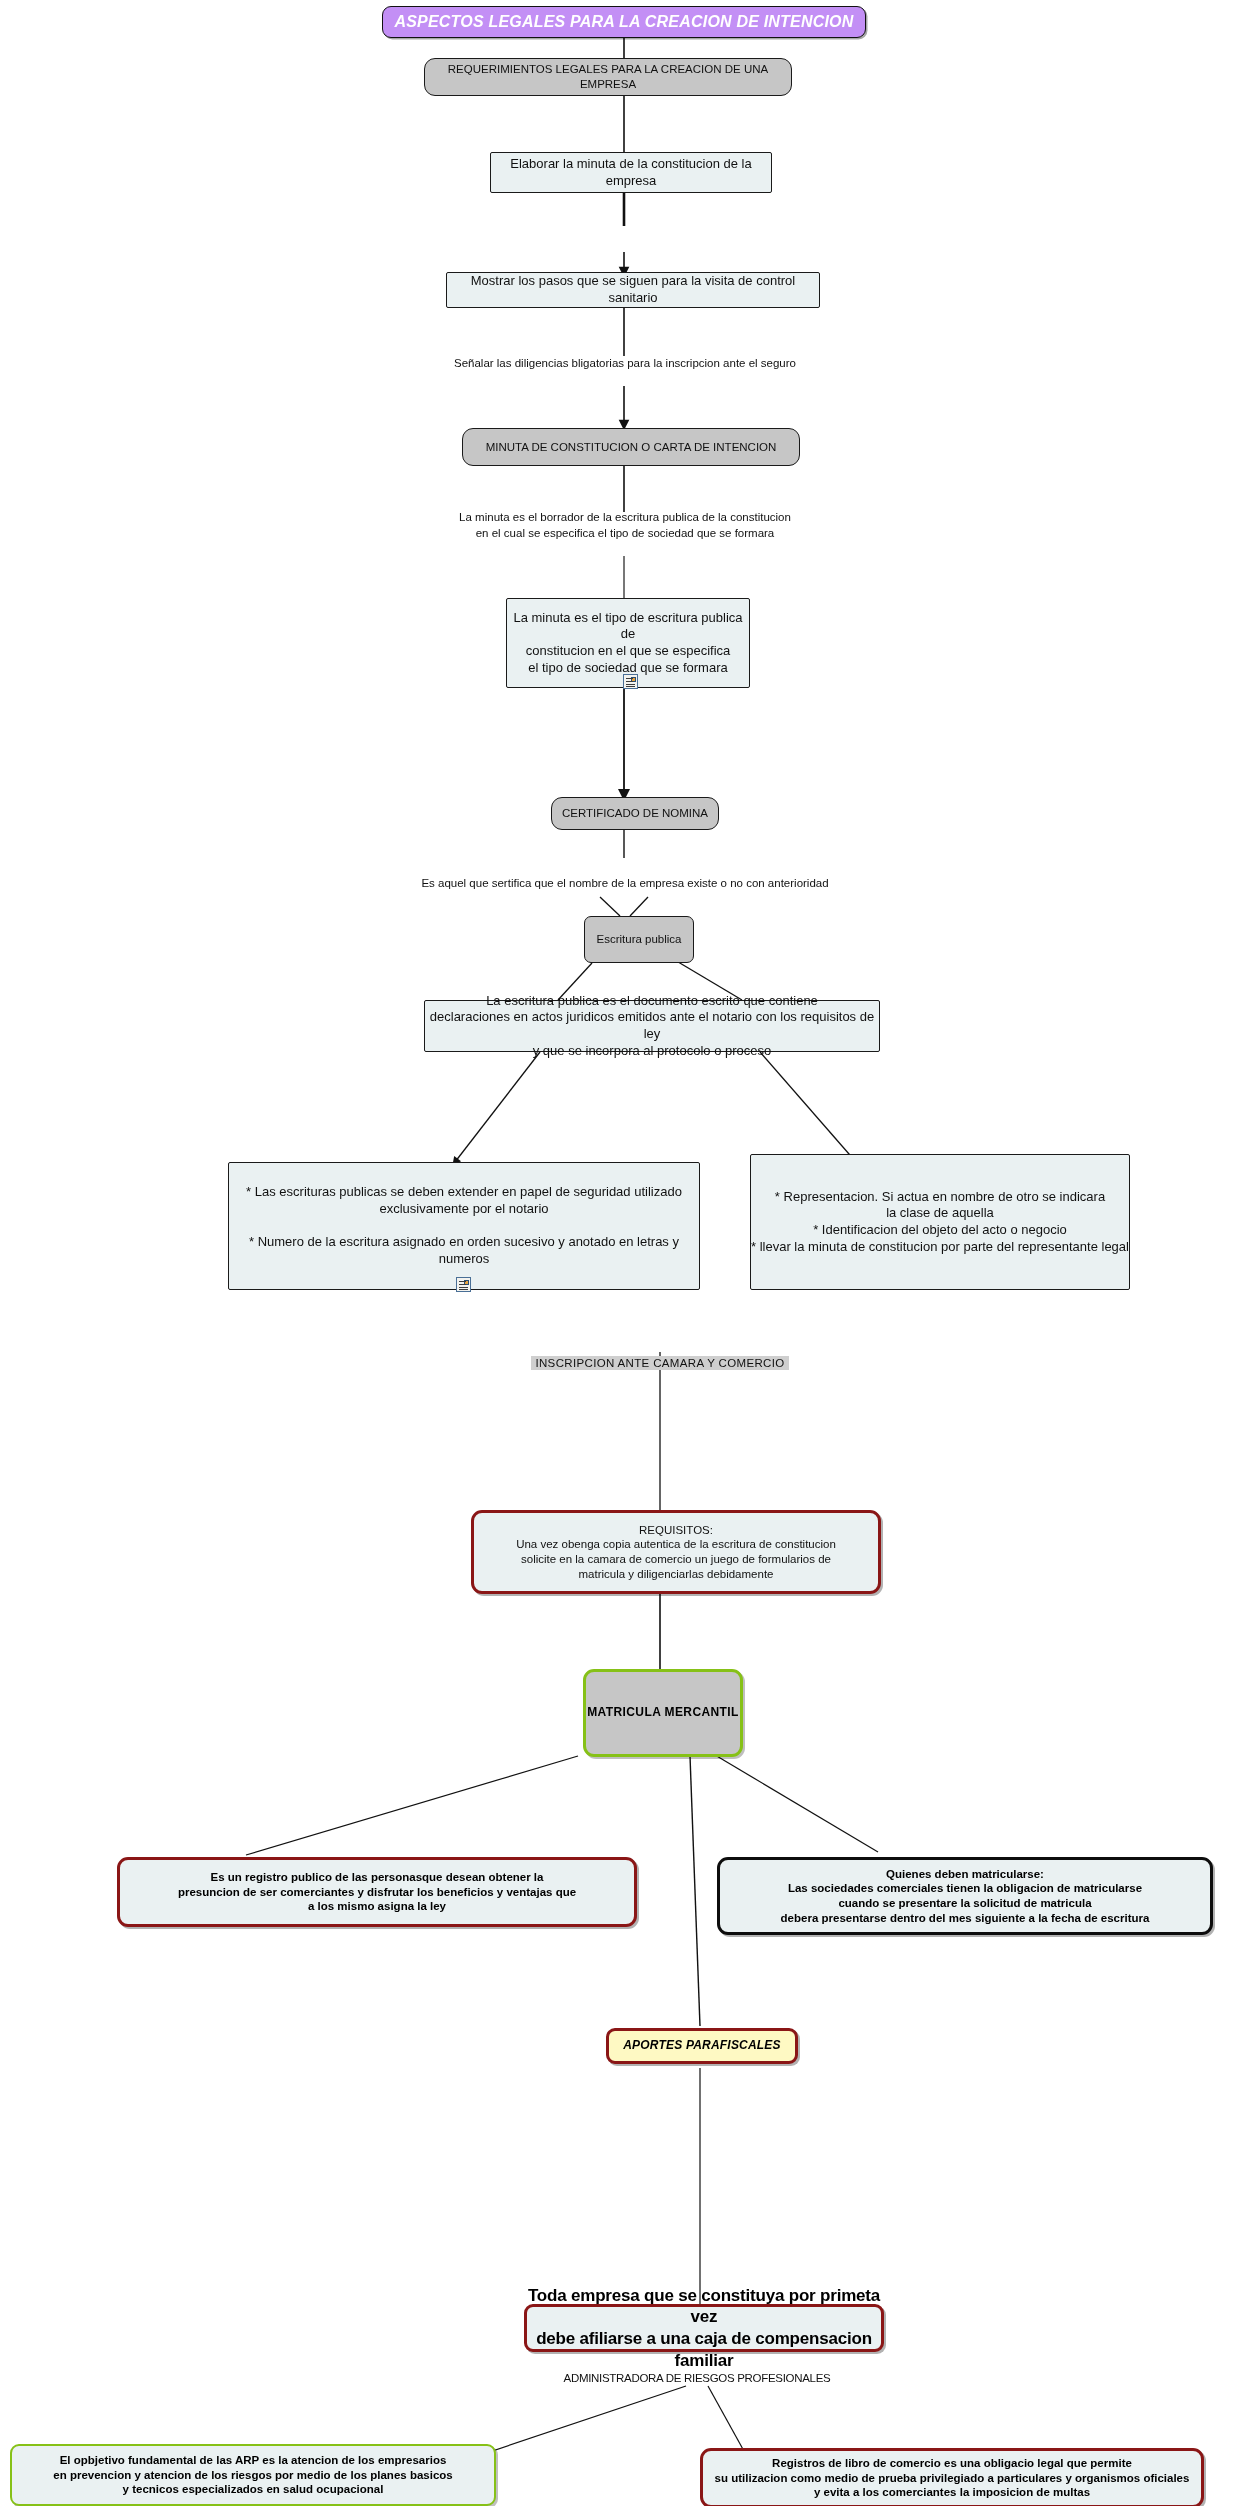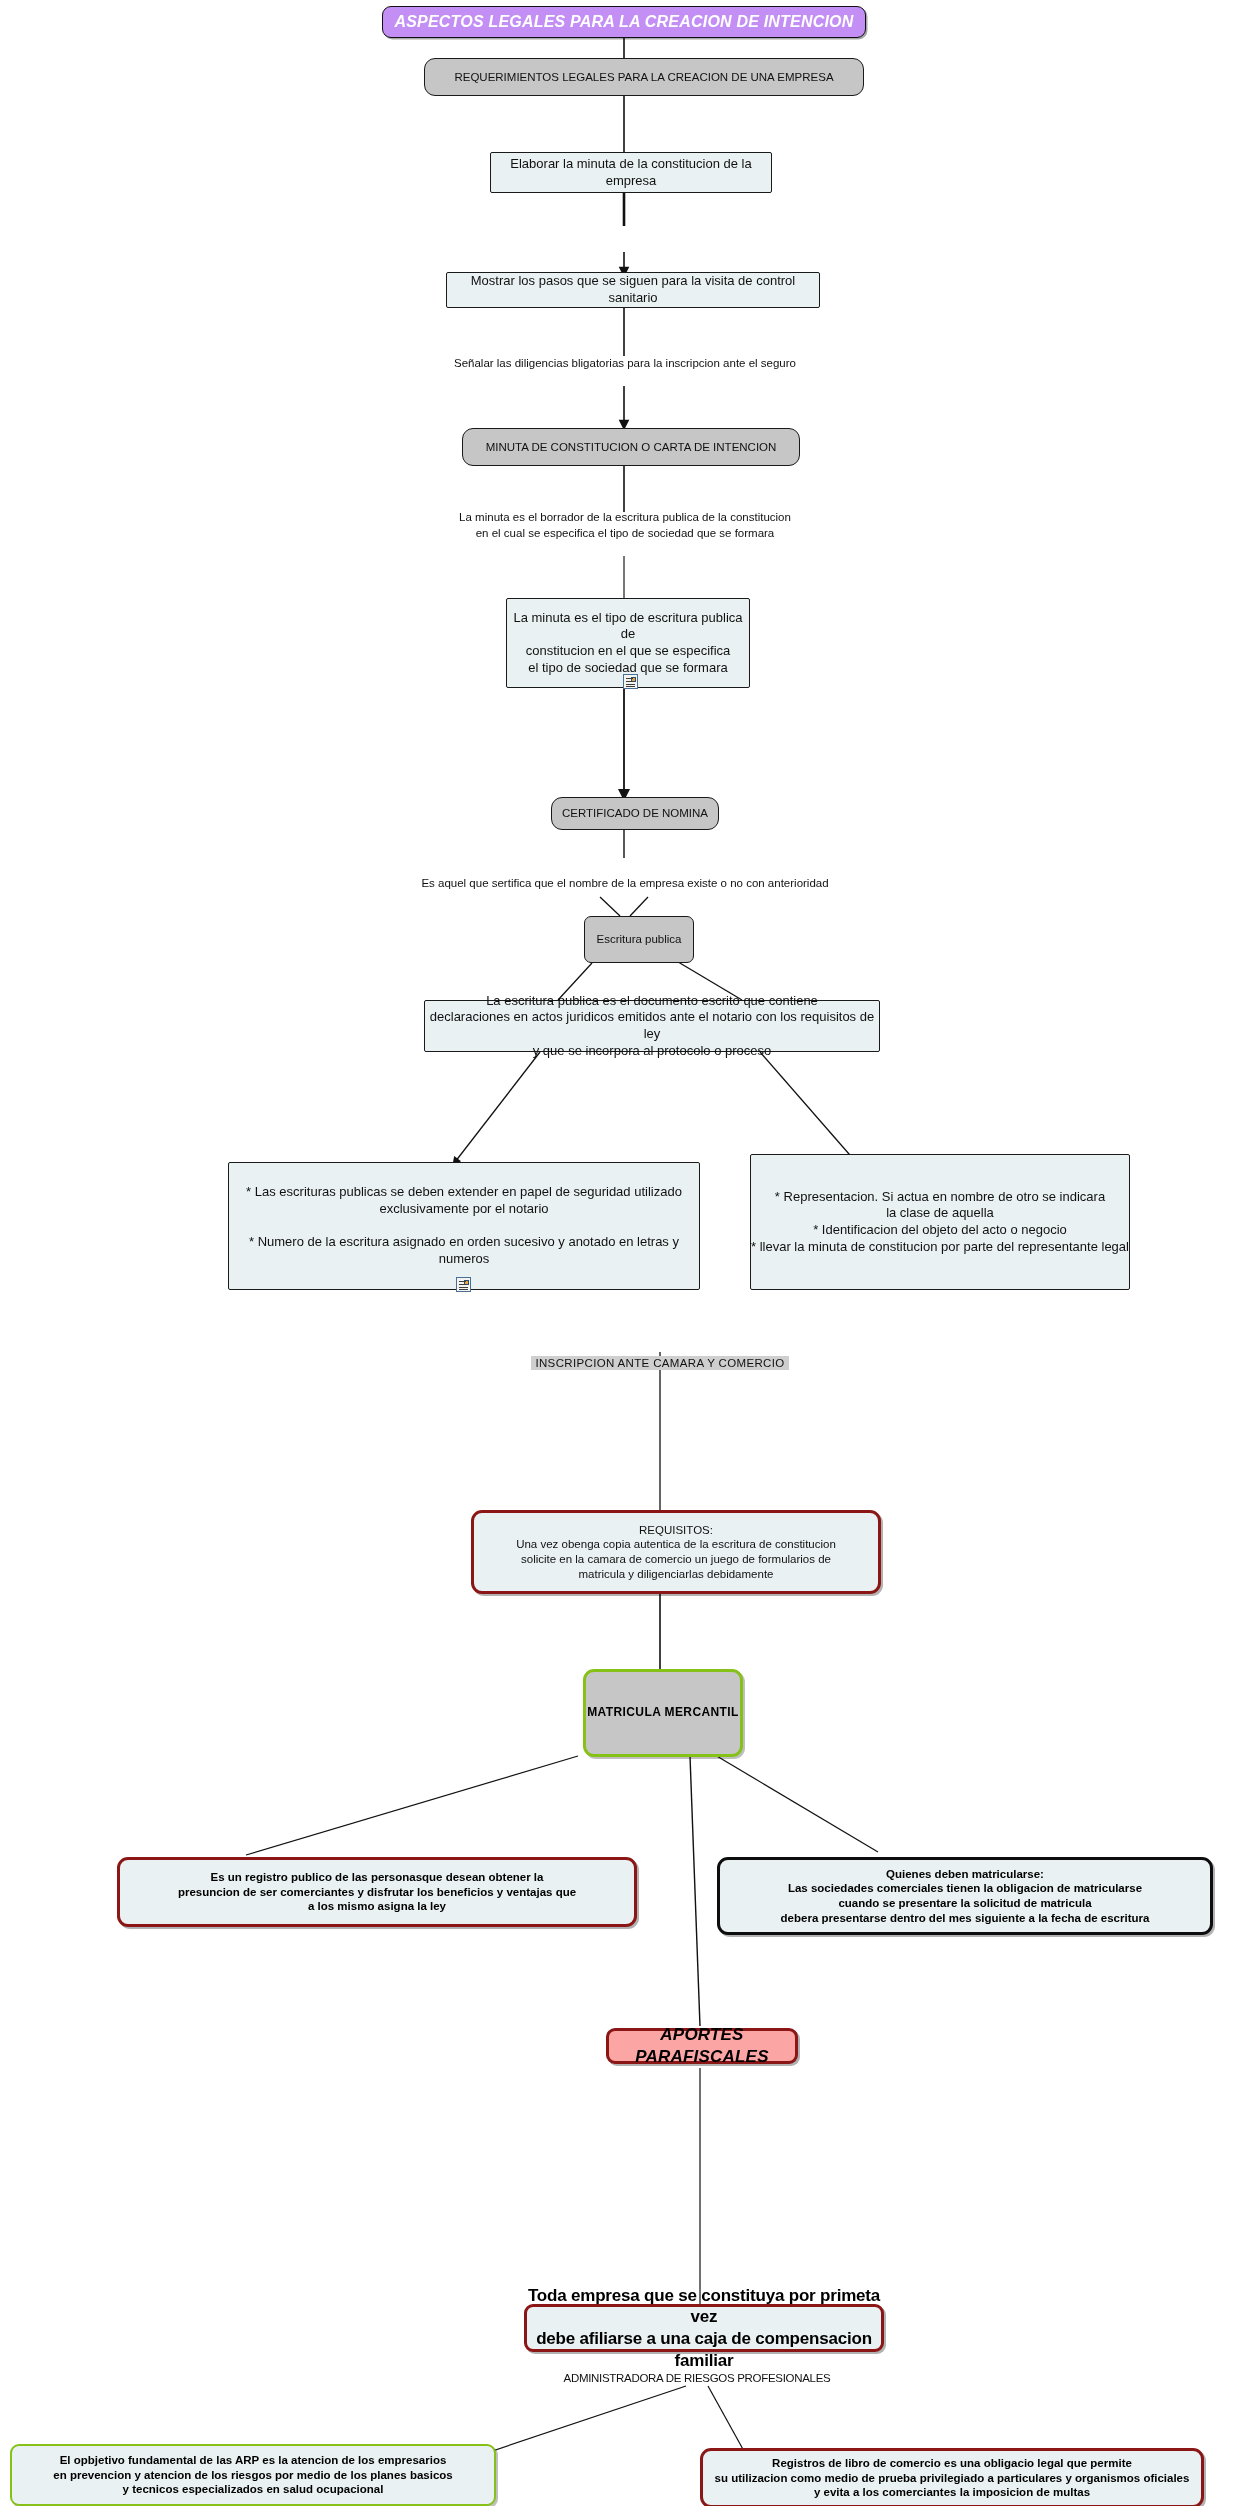--- a/index.html
+++ b/index.html
@@ -106,24 +106,24 @@
   .n-green-thin{
     background:#eaf1f2;
     border:2.6px solid #86c117;
     border-radius:9px;
     font-size:11.5px;
     font-weight:bold;
     color:#000;
     box-shadow:2px 2px 0 rgba(0,0,0,.25);
   }
   .n-parafiscal{
-    background:#fca5a5;
+    background:#fef9c3;
     border:3.2px solid #8a1616;
     border-radius:9px;
-    font-size:17px;
+    font-size:12px;
     font-weight:bold;
     font-style:italic;
     letter-spacing:.2px;
     color:#000;
     box-shadow:2px 2px 0 rgba(0,0,0,.30);
   }
   .n-compact{
     background:#eaf1f2;
     border:3.2px solid #8a1616;
     border-radius:9px;
@@ -240,21 +240,21 @@
 
     <line x1="700" y1="2068" x2="700" y2="2308" stroke="#111" stroke-width="1.2"></line>
 
     <line x1="686" y1="2386" x2="388" y2="2486" stroke="#111" stroke-width="1.2"></line>
 
     <line x1="708" y1="2386" x2="760" y2="2480" stroke="#111" stroke-width="1.2"></line>
   </svg>
 
   <div class="node n-title" style="left:382px; top:6px; width:484px; height:32px;">ASPECTOS LEGALES PARA LA CREACION DE INTENCION</div>
 
-  <div class="node n-gray" style="left:424px; top:58px; width:440px; height:38px;">REQUERIMIENTOS LEGALES PARA  LA CREACION DE UNA EMPRESA</div>
+  <div class="node n-gray" style="left:424px; top:58px; width:368px; height:38px;">REQUERIMIENTOS LEGALES PARA  LA CREACION DE UNA EMPRESA</div>
 
   <div class="node n-light" style="left:490px; top:152px; width:282px; height:41px;">Elaborar la minuta de la constitucion de la empresa</div>
 
 
   <div class="node n-light" style="left:446px; top:272px; width:374px; height:36px;">Mostrar los pasos que se siguen para la visita de control sanitario</div>
 
   <div class="label" style="left:394px; top:356px; width:462px;">Señalar las diligencias bligatorias para la inscripcion ante el seguro</div>
 
   <div class="node n-gray" style="left:462px; top:428px; width:338px; height:38px;">MINUTA DE CONSTITUCION O CARTA DE INTENCION</div>
 

